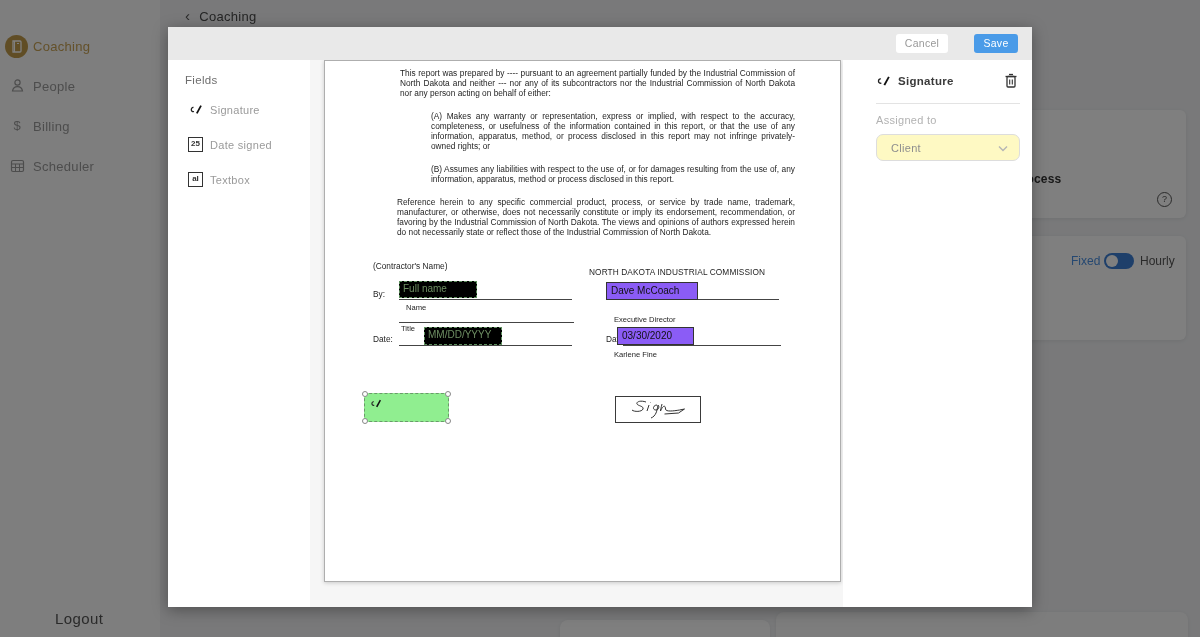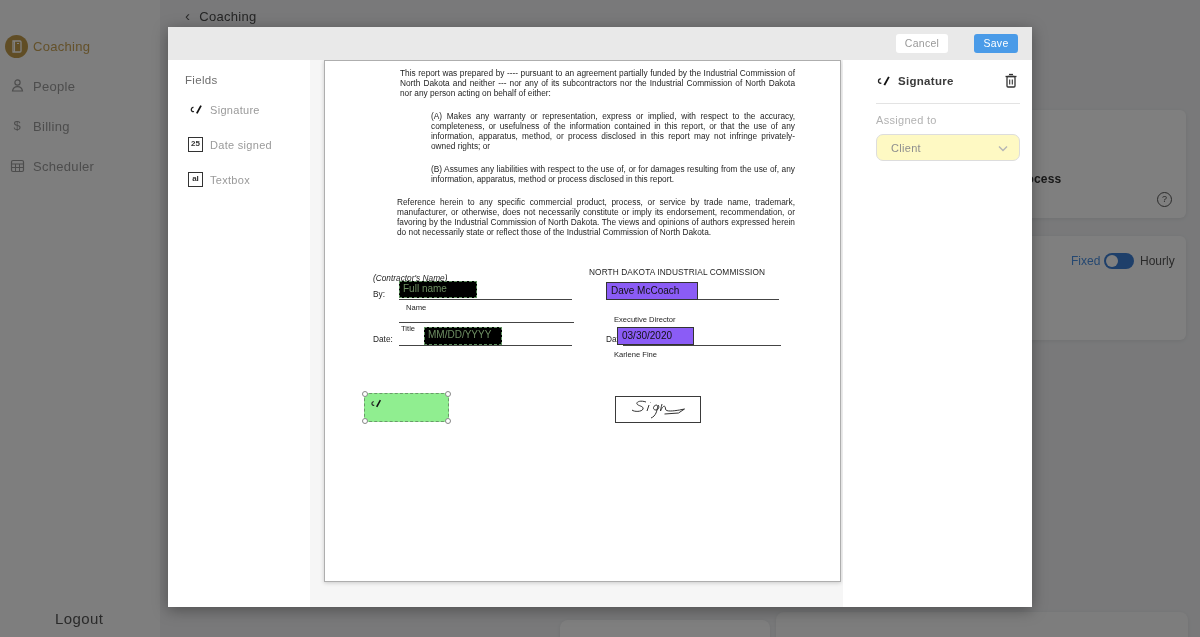--- a/index.html
+++ b/index.html
@@ -179,21 +179,21 @@
     </div>
 
     <div id="doc-area">
       <div id="page">
 
         <p class="doc-p" id="p1">This report was prepared by ---- pursuant to an agreement partially funded by the Industrial Commission of North Dakota and neither --- nor any of its subcontractors nor the Industrial Commission of North Dakota nor any person acting on behalf of either:</p>
         <p class="doc-p" id="pB">(B) Assumes any liabilities with respect to the use of, or for damages resulting from the use of, any information, apparatus, method or process disclosed in this report.</p>
         <p class="doc-p" id="pA">(A) Makes any warranty or representation, express or implied, with respect to the accuracy, completeness, or usefulness of the information contained in this report, or that the use of any information, apparatus, method, or process disclosed in this report may not infringe privately-owned rights; or</p>
         <p class="doc-p" id="pref">Reference herein to any specific commercial product, process, or service by trade name, trademark, manufacturer, or otherwise, does not necessarily constitute or imply its endorsement, recommendation, or favoring by the Industrial Commission of North Dakota.  The views and opinions of authors expressed herein do not necessarily state or reflect those of the Industrial Commission of North Dakota.</p>
 
-        <span class="doc-lbl" style="left:48px; top:212px;font-style:italic;">(Contractor's Name)</span>
+        <span class="doc-lbl" style="left:48px; top:200px;">(Contractor's Name)</span>
         <span class="doc-lbl" style="left:48px; top:228px;">By:</span>
         <span class="green-box" style="left:74px; top:220px; width:78px; height:17px;">Full name</span>
         <span class="doc-line" style="left:74px; top:238px; width:173px;"></span>
         <span class="doc-small" style="left:81px; top:242px;">Name</span>
         <span class="doc-line" style="left:74px; top:261px; width:175px;"></span>
         <span class="doc-small" style="left:76px; top:263px;">Title</span>
         <span class="doc-lbl" style="left:48px; top:273px;">Date:</span>
         <span class="doc-line" style="left:74px; top:284px; width:173px;"></span>
         <span class="green-box" style="left:99px; top:266px; width:78px; height:18px;">MM/DD/YYYY</span>
 

